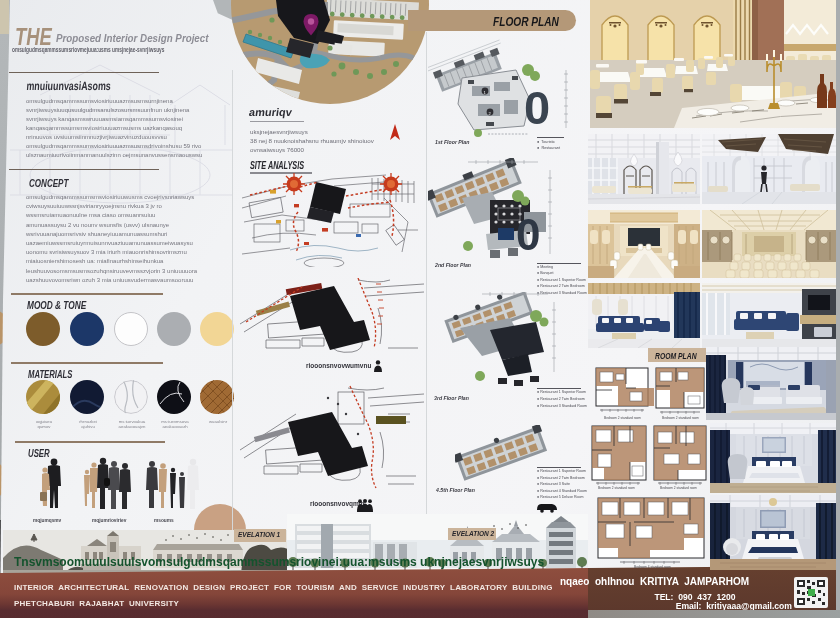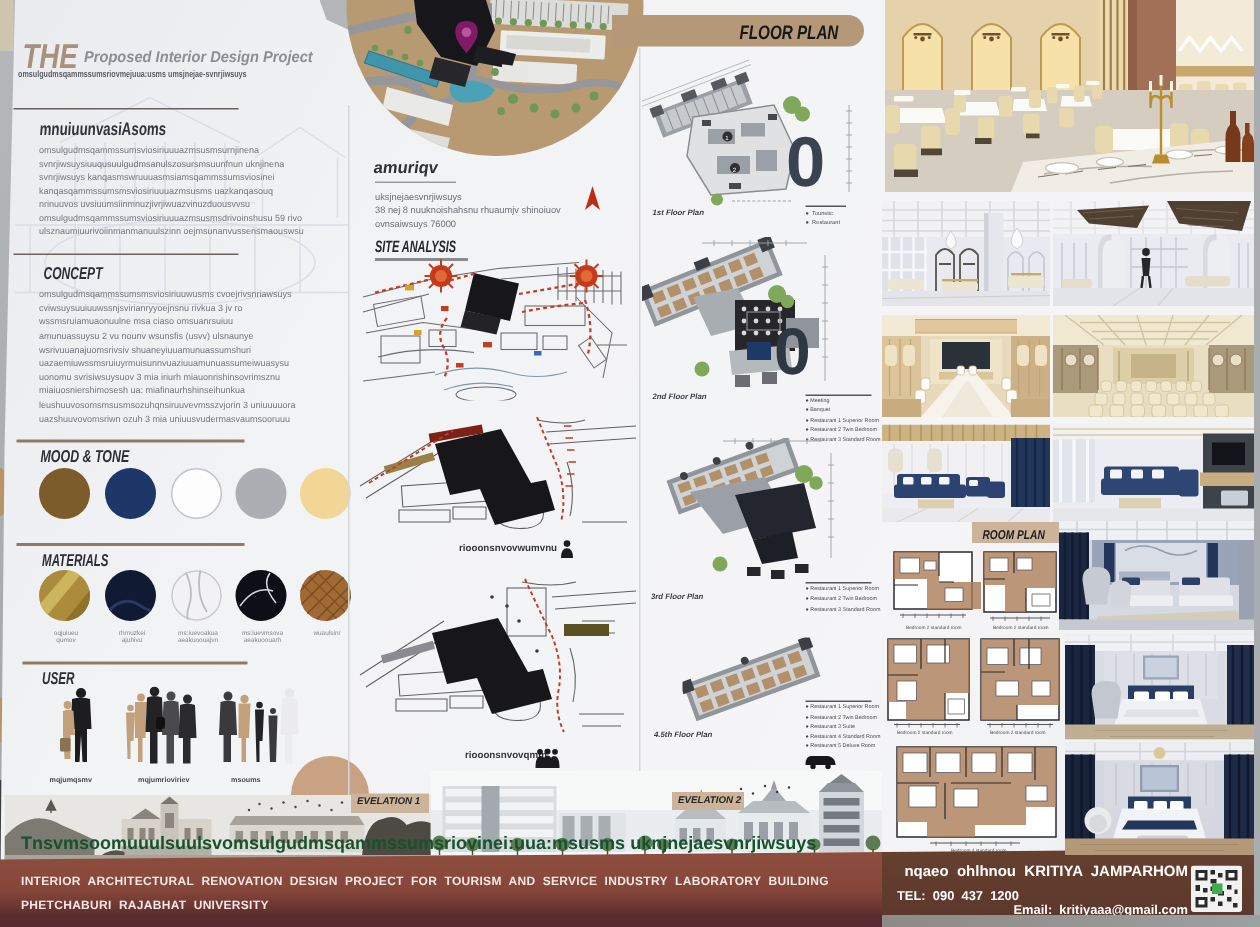--- a/index.html
+++ b/index.html
@@ -348,23 +348,23 @@
 <div class="abs" style="left:0;top:568px;width:588px;height:50px;background:linear-gradient(180deg,#8e4e3e 0%,#85463a 52%,#6d3733 72%,#582c30 85%,#572b2f 100%);clip-path:polygon(0 5px,588px 0,588px 50px,0 50px);"></div>
 
 <div class="abs" style="left:14px;top:555px;font-size:12px;font-weight:bold;color:#14532d;white-space:nowrap;">Tnsvmsoomuuulsuulsvomsulgudmsqammssumsriovinei:uua:msusms uknjnejaesvnrjiwsuys</div>
 
 <div class="abs" style="left:14px;top:583px;font-size:8px;font-weight:bold;color:#f2e7e2;letter-spacing:.2px;white-space:nowrap;">INTERIOR&nbsp; ARCHITECTURAL&nbsp; RENOVATION&nbsp; DESIGN&nbsp; PROJECT&nbsp; FOR&nbsp; TOURISM&nbsp; AND&nbsp; SERVICE&nbsp; INDUSTRY&nbsp; LABORATORY&nbsp; BUILDING</div>
 
 <div class="abs" style="left:14px;top:599px;font-size:8px;font-weight:bold;color:#f2e7e2;letter-spacing:.2px;white-space:nowrap;">PHETCHABURI&nbsp; RAJABHAT&nbsp; UNIVERSITY</div>
 
 <div class="abs" style="left:588px;top:566px;width:252px;height:46px;background:linear-gradient(180deg,#66402f 0%,#5c382c 100%);clip-path:polygon(0 2px,252px 0,250px 44px,0 46px);"></div>
 
-<div class="abs" style="left:560px;top:576px;width:232px;text-align:right;font-size:10px;font-weight:bold;color:#fff;white-space:nowrap;">nqaeo &nbsp;ohlhnou &nbsp;KRITIYA &nbsp;JAMPARHOM</div>
-
-<div class="abs" style="left:598px;top:592px;width:194px;text-align:left;font-size:8.6px;font-weight:bold;color:#fff;">TEL:&nbsp; 090&nbsp; 437&nbsp; 1200</div>
+<div class="abs" style="left:560px;top:576px;width:232px;text-align:left;font-size:10px;font-weight:bold;color:#fff;white-space:nowrap;">nqaeo &nbsp;ohlhnou &nbsp;KRITIYA &nbsp;JAMPARHOM</div>
+
+<div class="abs" style="left:598px;top:592px;width:194px;text-align:center;font-size:8.6px;font-weight:bold;color:#fff;">TEL:&nbsp; 090&nbsp; 437&nbsp; 1200</div>
 
 <div class="abs" style="left:598px;top:601px;width:194px;text-align:right;font-size:8.6px;font-weight:bold;color:#fff;">Email:&nbsp; kritiyaaa@gmail.com</div>
 
 <svg class="abs" style="left:794px;top:577px" width="34" height="31" viewBox="0 0 34 31">
   <rect width="34" height="31" rx="2" fill="#f2f2f2"></rect>
   <g fill="#2a2a2a">
     <rect x="3" y="3" width="8" height="7"></rect>
       <rect x="23" y="3" width="8" height="7"></rect>
       <rect x="3" y="21" width="8" height="7"></rect>
     <rect x="13" y="3" width="3" height="3"></rect>

